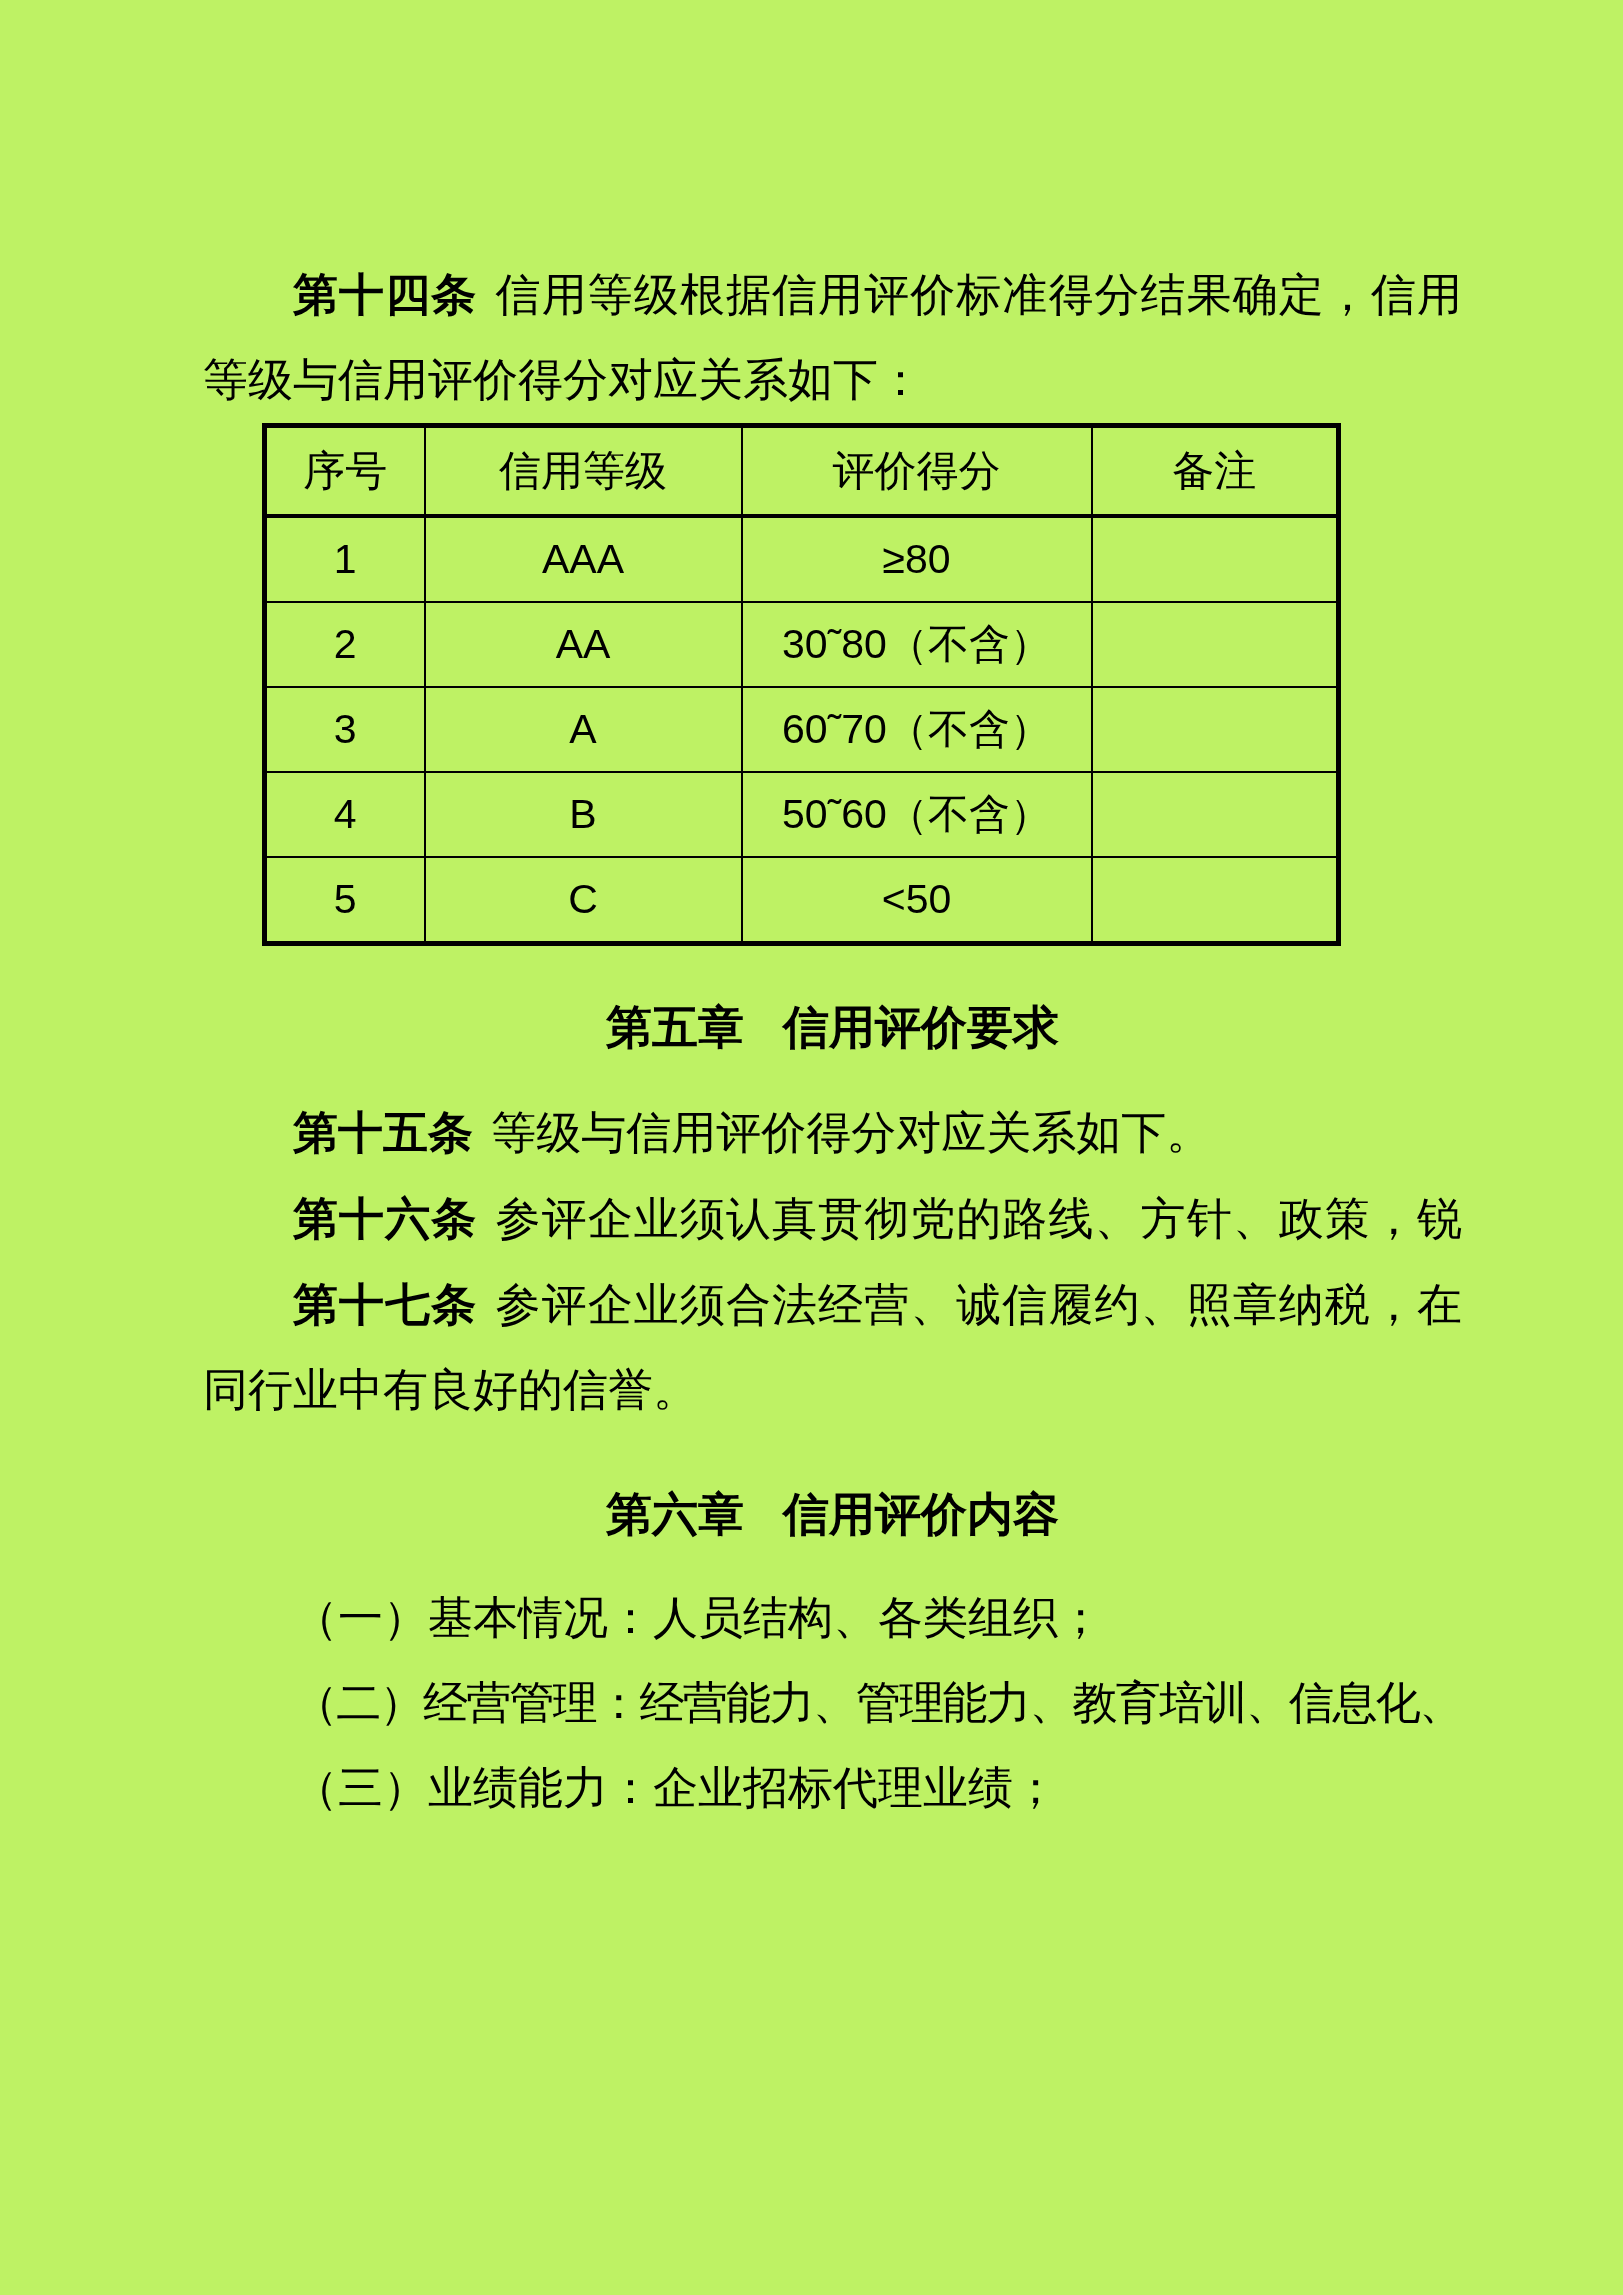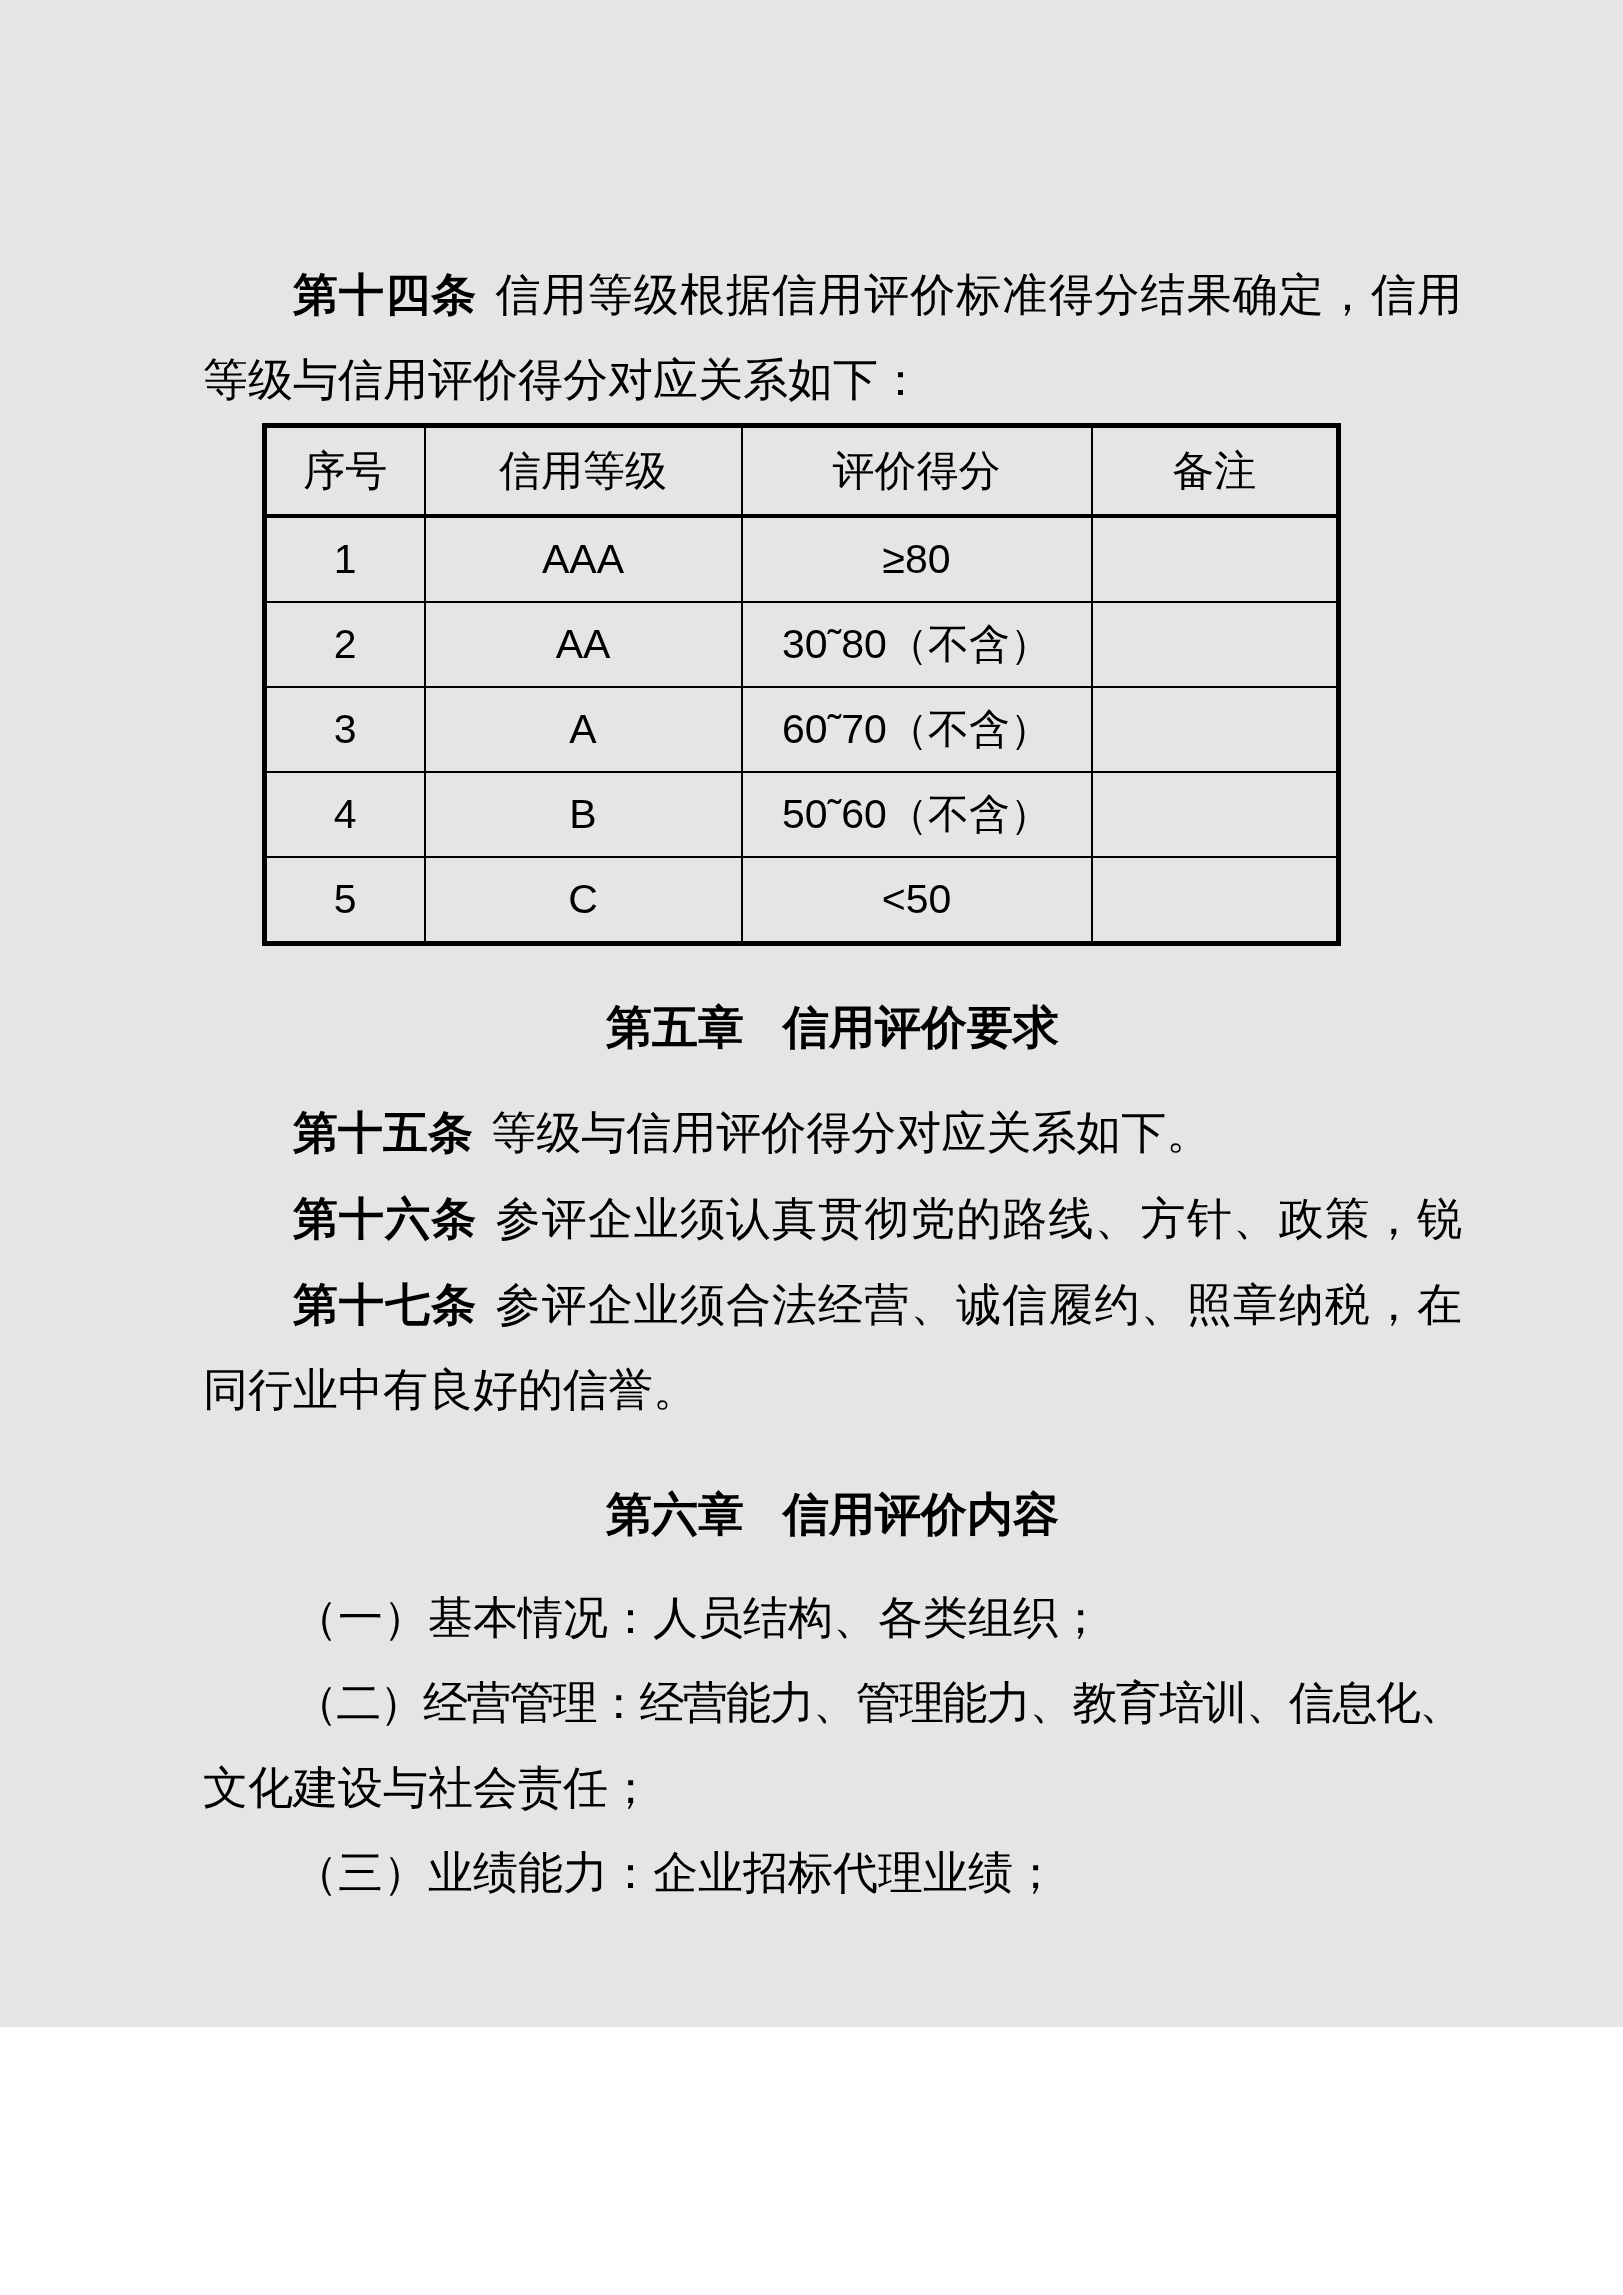--- a/index.html
+++ b/index.html
@@ -1,20 +1,20 @@
 <!DOCTYPE html>
 <html style="font-size:10.5px"><head>
 <meta charset="utf-8">
 <style>
   html, body { margin: 0; padding: 0; background: #ffffff; }
   .page {
     position: relative;
     width: 1623px;
-    height: 2027px;
-    background: #e5e5e5;
+    height: 2295px;
+    background: #bef264;
     box-sizing: border-box;
     padding: 252px 161px 0 203px;
     overflow: hidden;
     color: #000000;
     font-family: "Liberation Serif", "DejaVu Serif", serif;
   }
   .bline {
     font-size: 45px;
     line-height: 85px;
     white-space: normal;
@@ -137,19 +137,18 @@
 
   <div class="chapter">
     <span class="chap-num">第六章</span><span>信用评价内容</span>
   </div>
 
 
   <div class="bline indent">（一）基本情况：人员结构、各类组织；</div>
 
   <div>
     <div class="bline full indent tight">（二）经营管理：经营能力、管理能力、教育培训、信息化、</div>
-    <div class="bline">文化建设与社会责任；</div>
   </div>
 
   <div class="bline indent">（三）业绩能力：企业招标代理业绩；</div>
 
 </div>
 
 
 </body></html>

